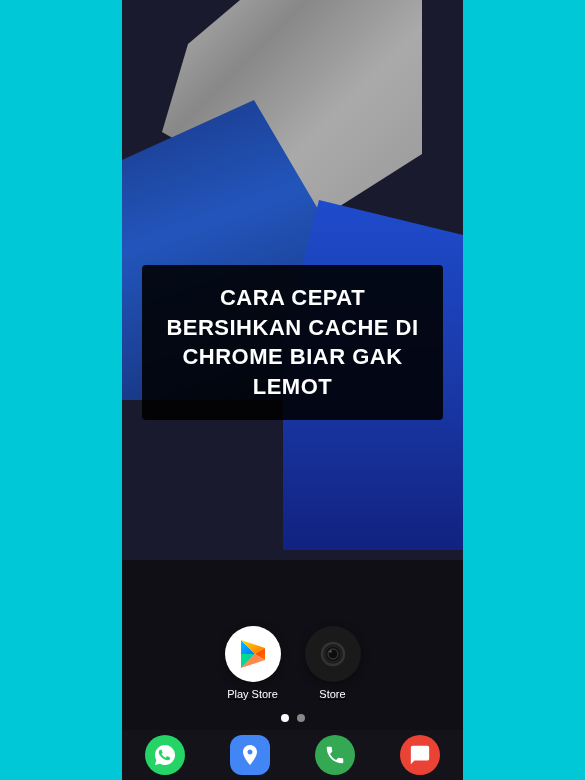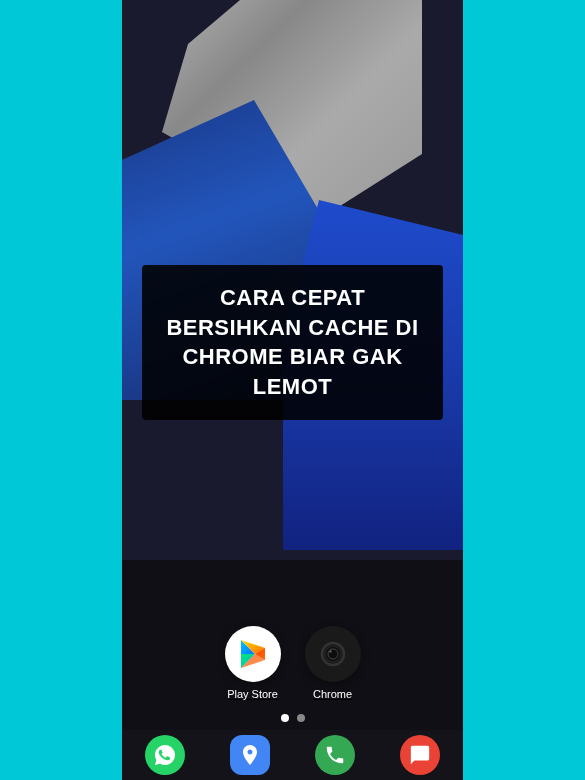--- a/index.html
+++ b/index.html
@@ -292,21 +292,21 @@
 
             <circle cx="17" cy="17" r="11" fill="none" stroke="#333" stroke-width="2.5"></circle>
 
             <circle cx="17" cy="17" r="8" fill="#111" stroke="#222" stroke-width="1.5"></circle>
 
             <circle cx="17" cy="17" r="5" fill="#0d0d0d" stroke="#444" stroke-width="1"></circle>
 
             <circle cx="14.5" cy="14.5" r="1.2" fill="rgba(255,255,255,0.3)"></circle>
           </svg>
         </div>
-        <span class="app-label">Chrome</span>
+        <span class="app-label">Store</span>
       </div>
 
     </div>
 
     <div class="page-dots">
       <div class="dot dot-active"></div>
       <div class="dot dot-inactive"></div>
     </div>
 
     <div class="bottom-row">

